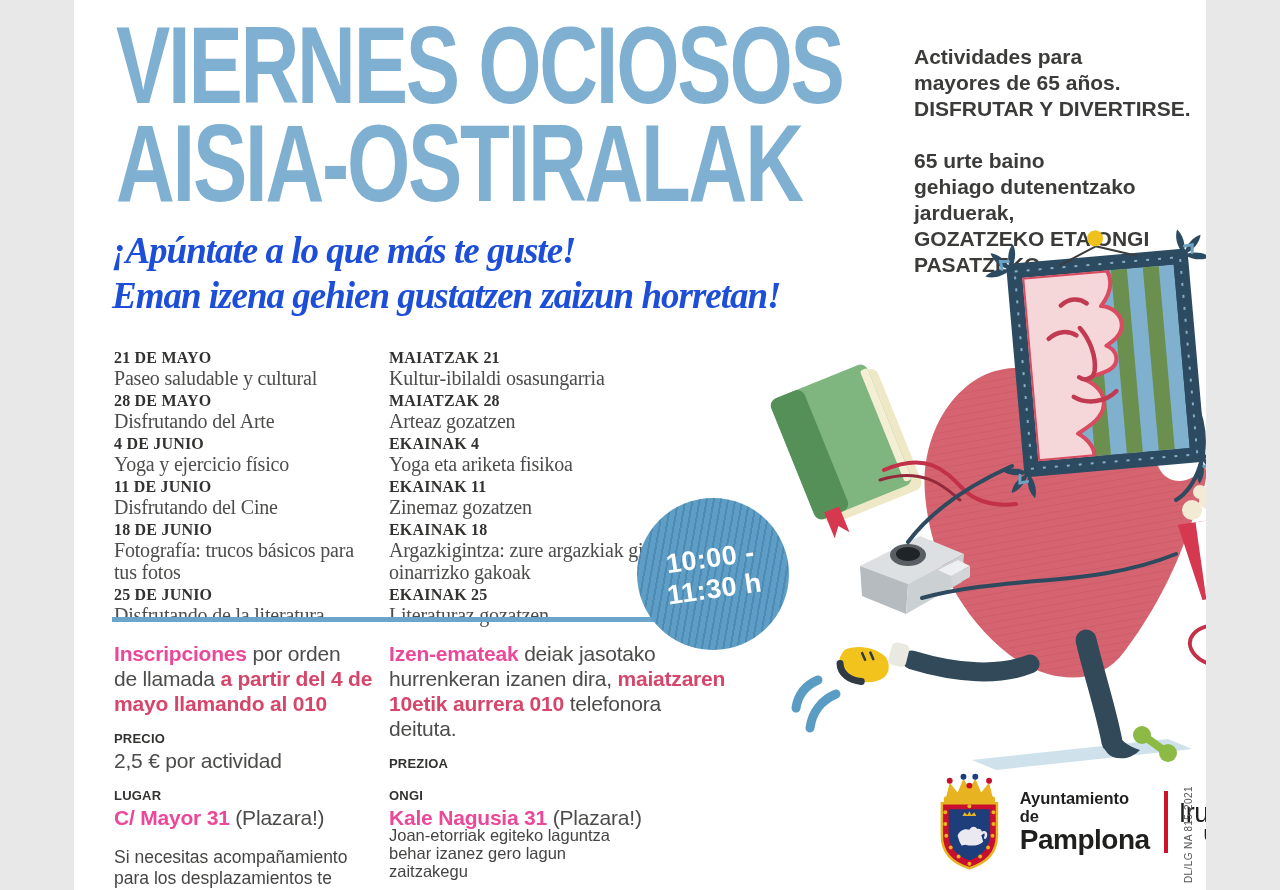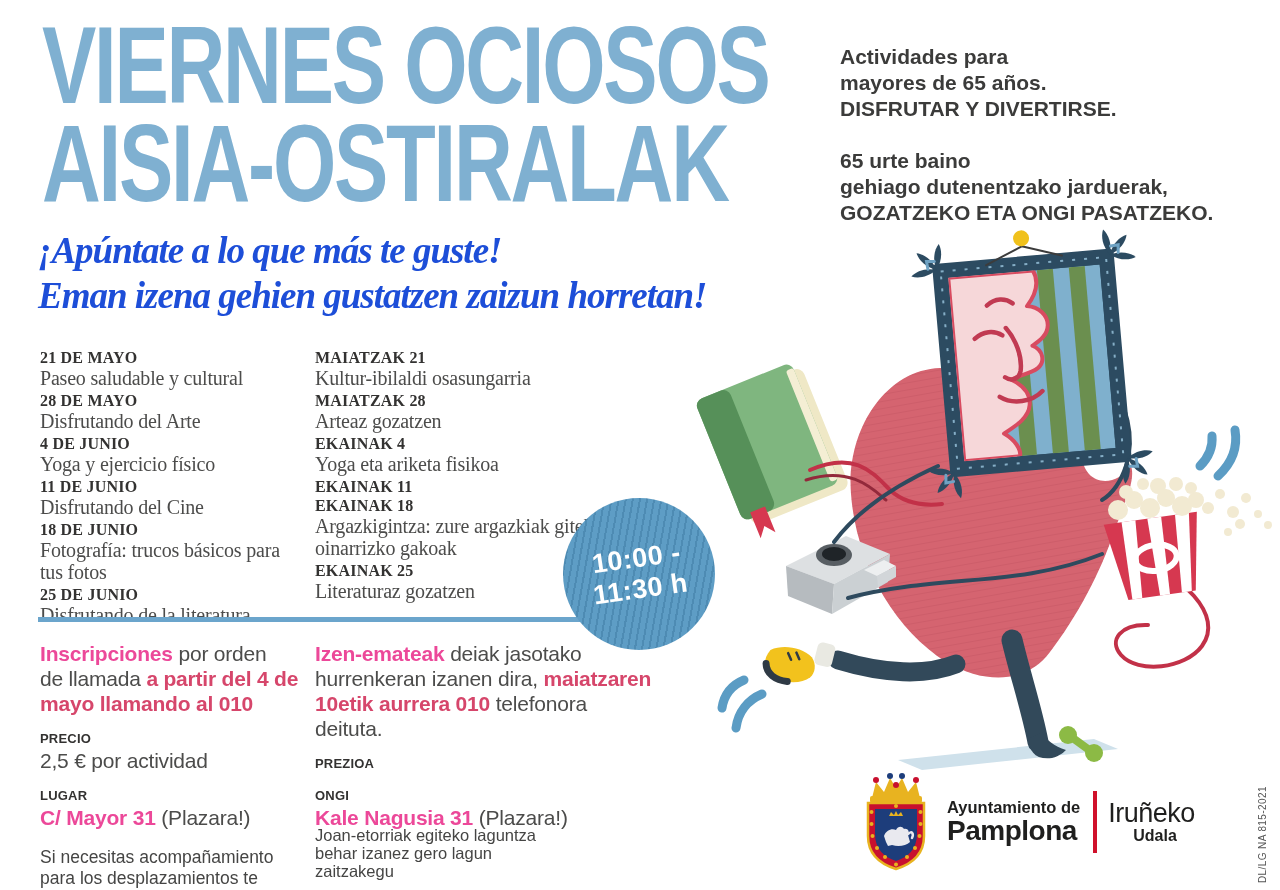--- a/index.html
+++ b/index.html
@@ -1,17 +1,17 @@
 <!DOCTYPE html>
 <html><head>
 <meta charset="utf-8">
 <style>
   html,body{margin:0;padding:0;background:#e8e8e8;}
   .poster{
-    position:relative;width:1280px;height:890px;background:#ffffff;overflow:hidden;
+    position:relative;width:1132px;height:890px;background:#ffffff;overflow:hidden;
     font-family:"Liberation Sans",sans-serif;margin:0 auto;
   }
   
   .title{
     position:absolute;left:42px;top:16px;
     font-size:110px;line-height:98px;font-weight:800;letter-spacing:-3px;
     color:#7fb0d1;white-space:nowrap;
     transform:scaleX(.74);transform-origin:0 0;
   }
   
@@ -132,20 +132,21 @@
     <div>
       <div class="sch-date">MAIATZAK 28</div>
       <p class="sch-act">Arteaz gozatzen</p>
     </div>
     <div>
       <div class="sch-date">EKAINAK 4</div>
       <p class="sch-act">Yoga eta ariketa fisikoa</p>
     </div>
     <div>
       <div class="sch-date">EKAINAK 11</div>
+      <p class="sch-act">Zinemaz gozatzen</p>
     </div>
     <div>
       <div class="sch-date">EKAINAK 18</div>
       <p class="sch-act">Argazkigintza: zure argazkiak giteko oinarrizko gakoak</p>
     </div>
     <div>
       <div class="sch-date">EKAINAK 25</div>
       <p class="sch-act">Literaturaz gozatzen</p>
     </div>
   </div>

